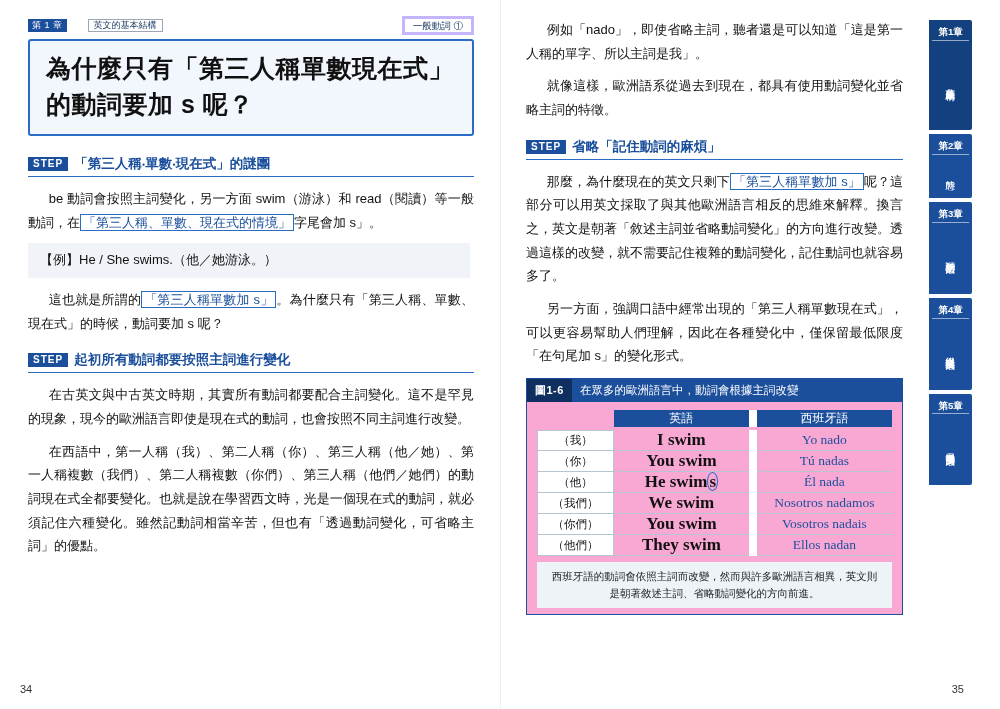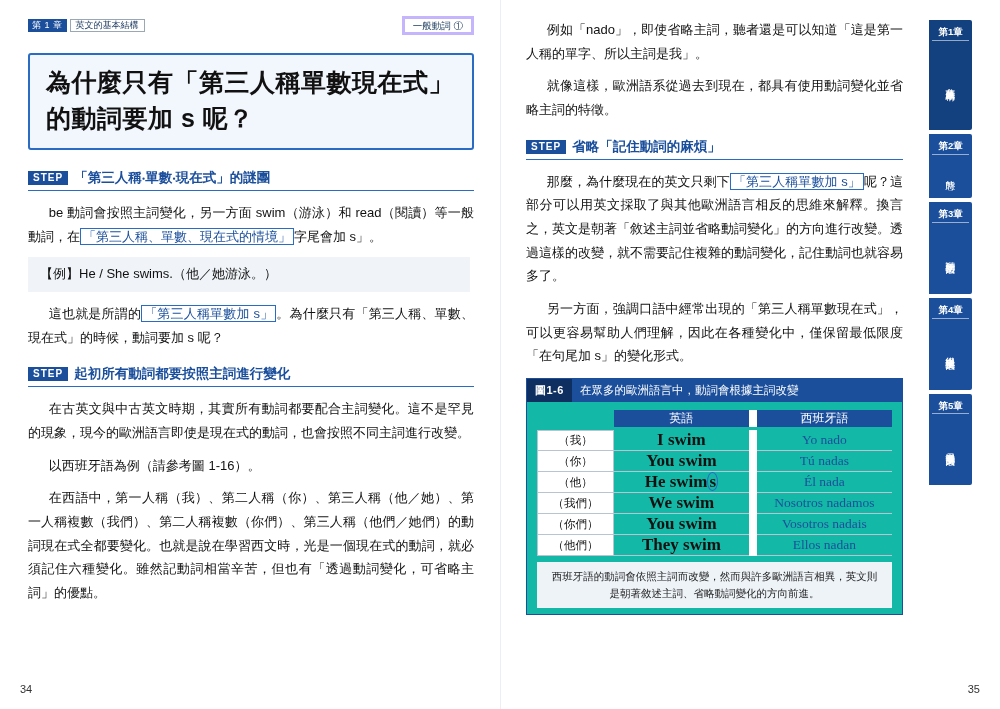--- a/index.html
+++ b/index.html
@@ -41,21 +41,22 @@
     width: 1px;
     height: 709px;
     background: #eceff1;
   }
 
   
   .chapter-bar {
     display: flex;
     align-items: center;
     height: 15px;
-    margin-bottom: 20px;
+    margin-bottom: 6px;
+    gap: 18px;
   }
   .chapter-tag {
     background: #1b4f9c;
     color: #fff;
     font-size: 9px;
     line-height: 13px;
     padding: 0 4px;
     letter-spacing: .5px;
   }
   .chapter-name {
@@ -141,21 +142,21 @@
     color: #1b4f9c;
   }
 
   .pagenum {
     position: absolute;
     bottom: 14px;
     font-size: 11px;
     color: #333;
   }
   .pagenum-left { left: 20px; }
-  .pagenum-right { right: 20px; }
+  .pagenum-right { right: 36px; }
 
   
   .right-col {
     width: 404px;
   }
   .right-inner {
     display: flex;
   }
   .side-tabs {
     width: 46px;
@@ -213,21 +214,21 @@
     padding: 4px 8px;
     letter-spacing: .5px;
   }
   .fig-title {
     color: #fff;
     font-size: 11.5px;
     padding: 4px 8px;
     flex: 1;
   }
   .fig-body {
-    background: #14b8a6;
+    background: #f9a8d4;
     padding: 8px 10px 6px 10px;
   }
   table.langtable {
     width: 100%;
     border-collapse: collapse;
     table-layout: fixed;
   }
   table.langtable th, table.langtable td {
     padding: 0;
   }
@@ -311,21 +312,20 @@
     <div class="example-box">【例】He / She swims.（他／她游泳。）</div>
 
     <p class="body indent">這也就是所謂的<span class="hl-box">「第三人稱單數加 s」</span>。為什麼只有「第三人稱、單數、現在式」的時候，動詞要加 s 呢？</p>
 
     <div class="sec-head">
       <span class="sec-badge">STEP</span>
       <span class="sec-title">起初所有動詞都要按照主詞進行變化</span>
     </div>
 
     <p class="body indent">在古英文與中古英文時期，其實所有動詞都要配合主詞變化。這不是罕見的現象，現今的歐洲語言即使是現在式的動詞，也會按照不同主詞進行改變。</p>
-    <p class="body indent">以西班牙語為例（請參考圖 1-16）。</p>
     <p class="body indent">在西語中，第一人稱（我）、第二人稱（你）、第三人稱（他／她）、第一人稱複數（我們）、第二人稱複數（你們）、第三人稱（他們／她們）的動詞現在式全都要變化。也就是說在學習西文時，光是一個現在式的動詞，就必須記住六種變化。雖然記動詞相當辛苦，但也有「透過動詞變化，可省略主詞」的優點。</p>
 
     <div class="pagenum pagenum-left">34</div>
   </div>
 
   <div class="gutter"></div>
 
   <div class="page page-right">
     <div class="right-inner">
 

